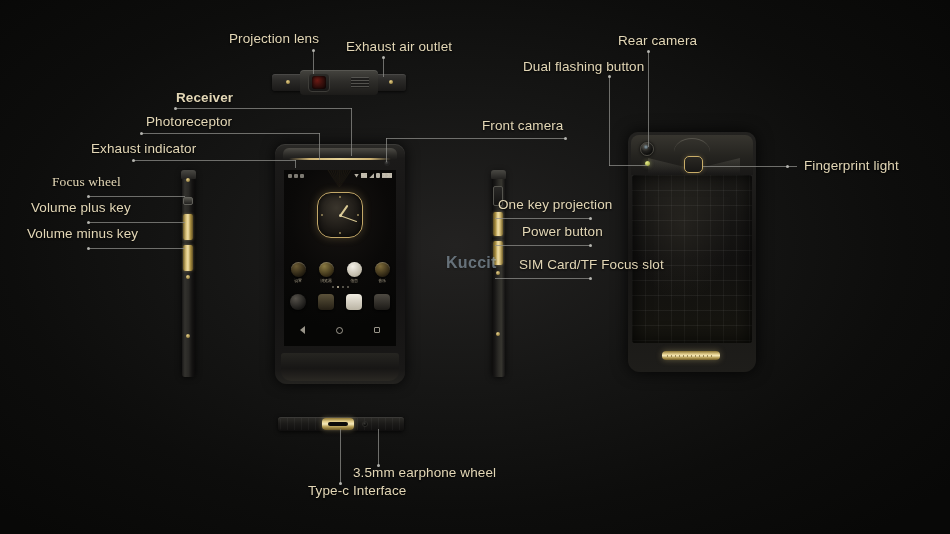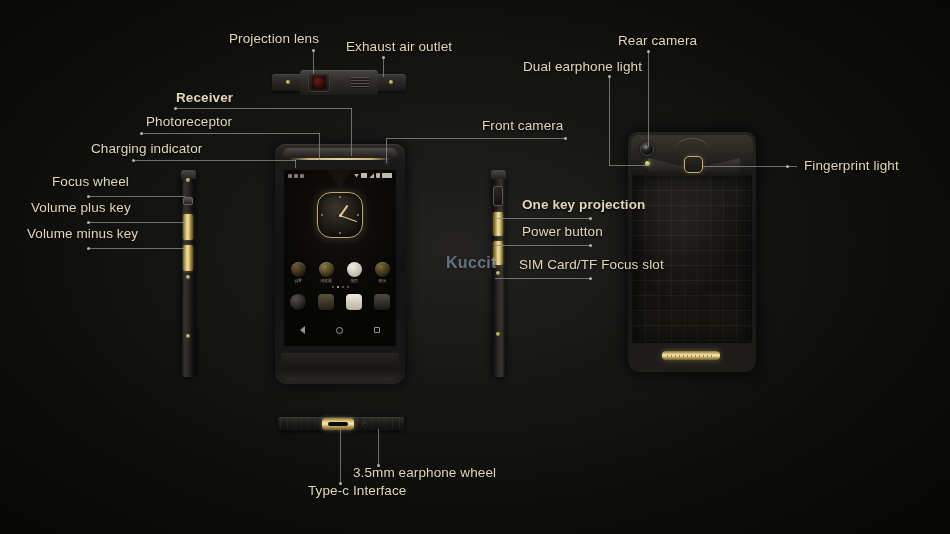--- a/index.html
+++ b/index.html
@@ -557,39 +557,39 @@
 
   <div class="ln v" style="left:340px; top:429px; height:54px;"></div>
   <div class="dot" style="left:339px; top:482px;"></div>
 
   <div class="label" style="left:229px; top:32px;">Projection lens</div>
 
   <div class="label" style="left:346px; top:40px;">Exhaust air outlet</div>
 
   <div class="label" style="left:618px; top:34px;">Rear camera</div>
 
-  <div class="label" style="left:523px; top:60px;">Dual earphone light</div>
+  <div class="label" style="left:523px; top:60px;">Dual flashing button</div>
 
   <div class="label" style="left:176px; top:91px;font-weight:bold;">Receiver</div>
 
   <div class="label" style="left:146px; top:115px;">Photoreceptor</div>
 
-  <div class="label" style="left:91px; top:142px;">Charging indicator</div>
+  <div class="label" style="left:91px; top:142px;">Exhaust indicator</div>
 
   <div class="label" style="left:482px; top:119px;">Front camera</div>
 
   <div class="label" style="left:804px; top:159px;">Fingerprint light</div>
 
-  <div class="label" style="left:52px; top:175px;">Focus wheel</div>
+  <div class="label" style="left:52px; top:175px;font-family:Liberation Serif, serif;">Focus wheel</div>
 
   <div class="label" style="left:31px; top:201px;">Volume plus key</div>
 
   <div class="label" style="left:27px; top:227px;">Volume minus key</div>
 
-  <div class="label" style="left:522px; top:198px;font-weight:bold;">One key projection</div>
+  <div class="label" style="left:498px; top:198px;">One key projection</div>
 
   <div class="label" style="left:522px; top:225px;">Power button</div>
 
   <div class="label" style="left:519px; top:258px;">SIM Card/TF Focus slot</div>
 
   <div class="label" style="left:353px; top:466px;">3.5mm earphone wheel</div>
 
   <div class="label" style="left:308px; top:484px;">Type-c Interface</div>
 
   <div id="wm">Kuccit</div>

